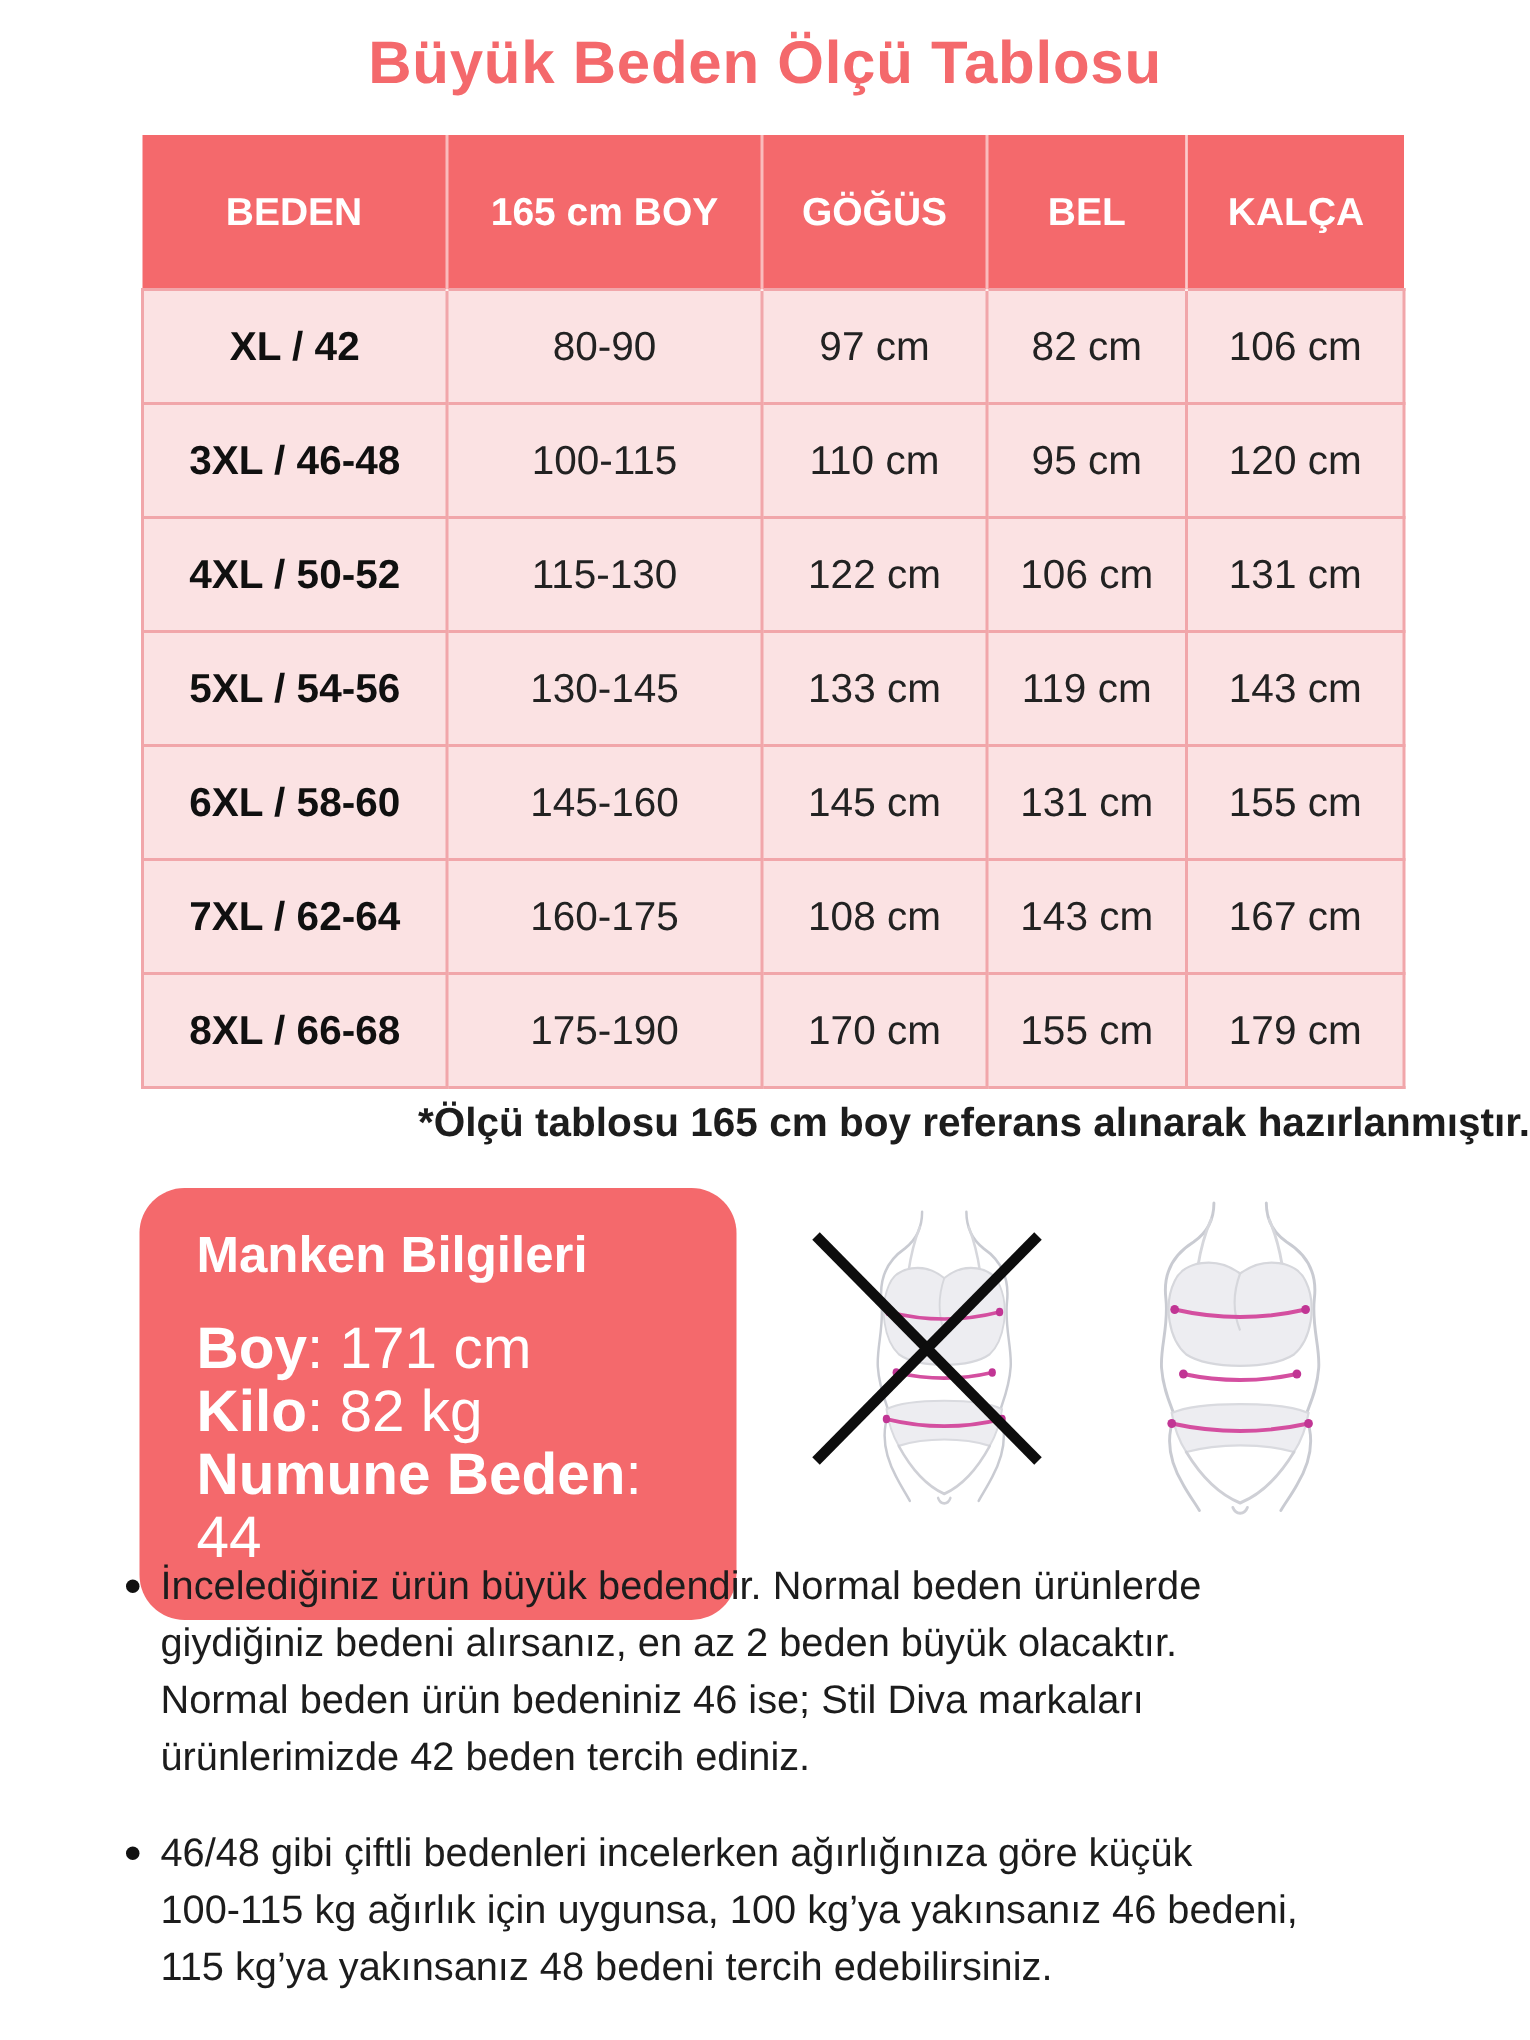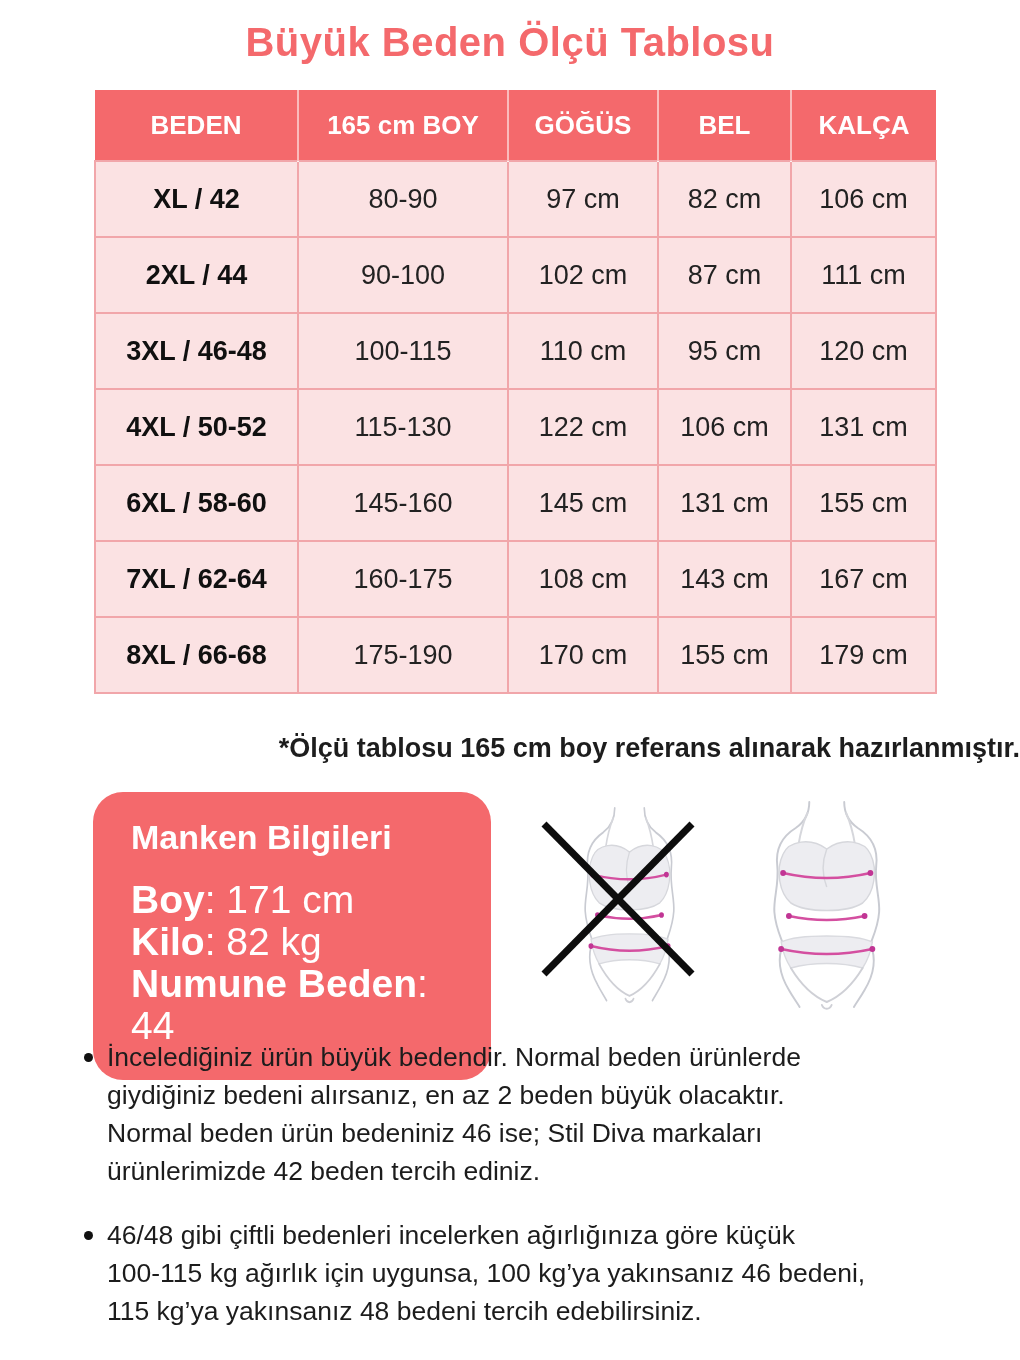--- a/index.html
+++ b/index.html
@@ -28,21 +28,21 @@
     position:absolute;left:94px;top:90px;
     width:841px;
     border-collapse:collapse;
     table-layout:fixed;
   }
   table.size-table th{
     background:#F4696C;color:#ffffff;
     font-size:26px;font-weight:bold;
     height:70px;text-align:center;
     border-left:2px solid rgba(255,255,255,0.55);
-    padding:0;
+    padding:16px;
   }
   table.size-table th:first-child{border-left:none;}
   table.size-table td{
     background:#FBE2E3;
     border:2px solid #F1A6AA;
     height:68px;text-align:center;
     font-size:27px;color:#222222;
     padding:3px;
   }
   table.size-table td.c-size{font-weight:bold;color:#101010;}
@@ -124,39 +124,39 @@
     </thead>
     <tbody>
         <tr>
           <td class="c-size">XL / 42</td>
           <td class="c-val">80-90</td>
           <td class="c-val">97 cm</td>
           <td class="c-val">82 cm</td>
           <td class="c-val">106 cm</td>
         </tr>
         <tr>
-          <td class="c-size">2XL / 44</td>
-          <td class="c-val">90-100</td>
-          <td class="c-val">102 cm</td>
-          <td class="c-val">87 cm</td>
-          <td class="c-val">111 cm</td>
-        </tr>
-        <tr>
           <td class="c-size">3XL / 46-48</td>
           <td class="c-val">100-115</td>
           <td class="c-val">110 cm</td>
           <td class="c-val">95 cm</td>
           <td class="c-val">120 cm</td>
         </tr>
         <tr>
           <td class="c-size">4XL / 50-52</td>
           <td class="c-val">115-130</td>
           <td class="c-val">122 cm</td>
           <td class="c-val">106 cm</td>
           <td class="c-val">131 cm</td>
+        </tr>
+        <tr>
+          <td class="c-size">5XL / 54-56</td>
+          <td class="c-val">130-145</td>
+          <td class="c-val">133 cm</td>
+          <td class="c-val">119 cm</td>
+          <td class="c-val">143 cm</td>
         </tr>
         <tr>
           <td class="c-size">6XL / 58-60</td>
           <td class="c-val">145-160</td>
           <td class="c-val">145 cm</td>
           <td class="c-val">131 cm</td>
           <td class="c-val">155 cm</td>
         </tr>
         <tr>
           <td class="c-size">7XL / 62-64</td>

